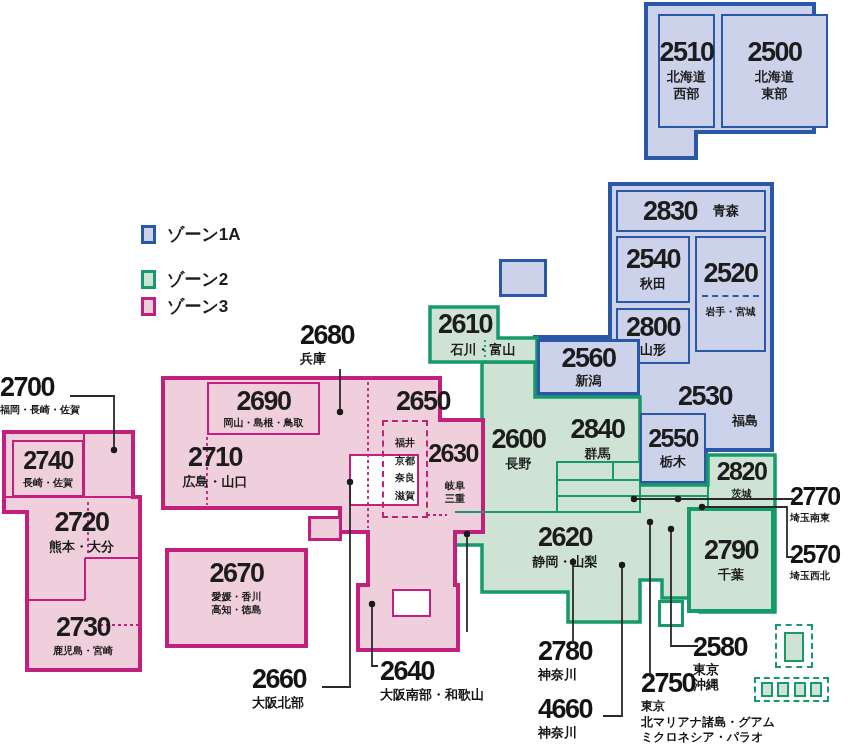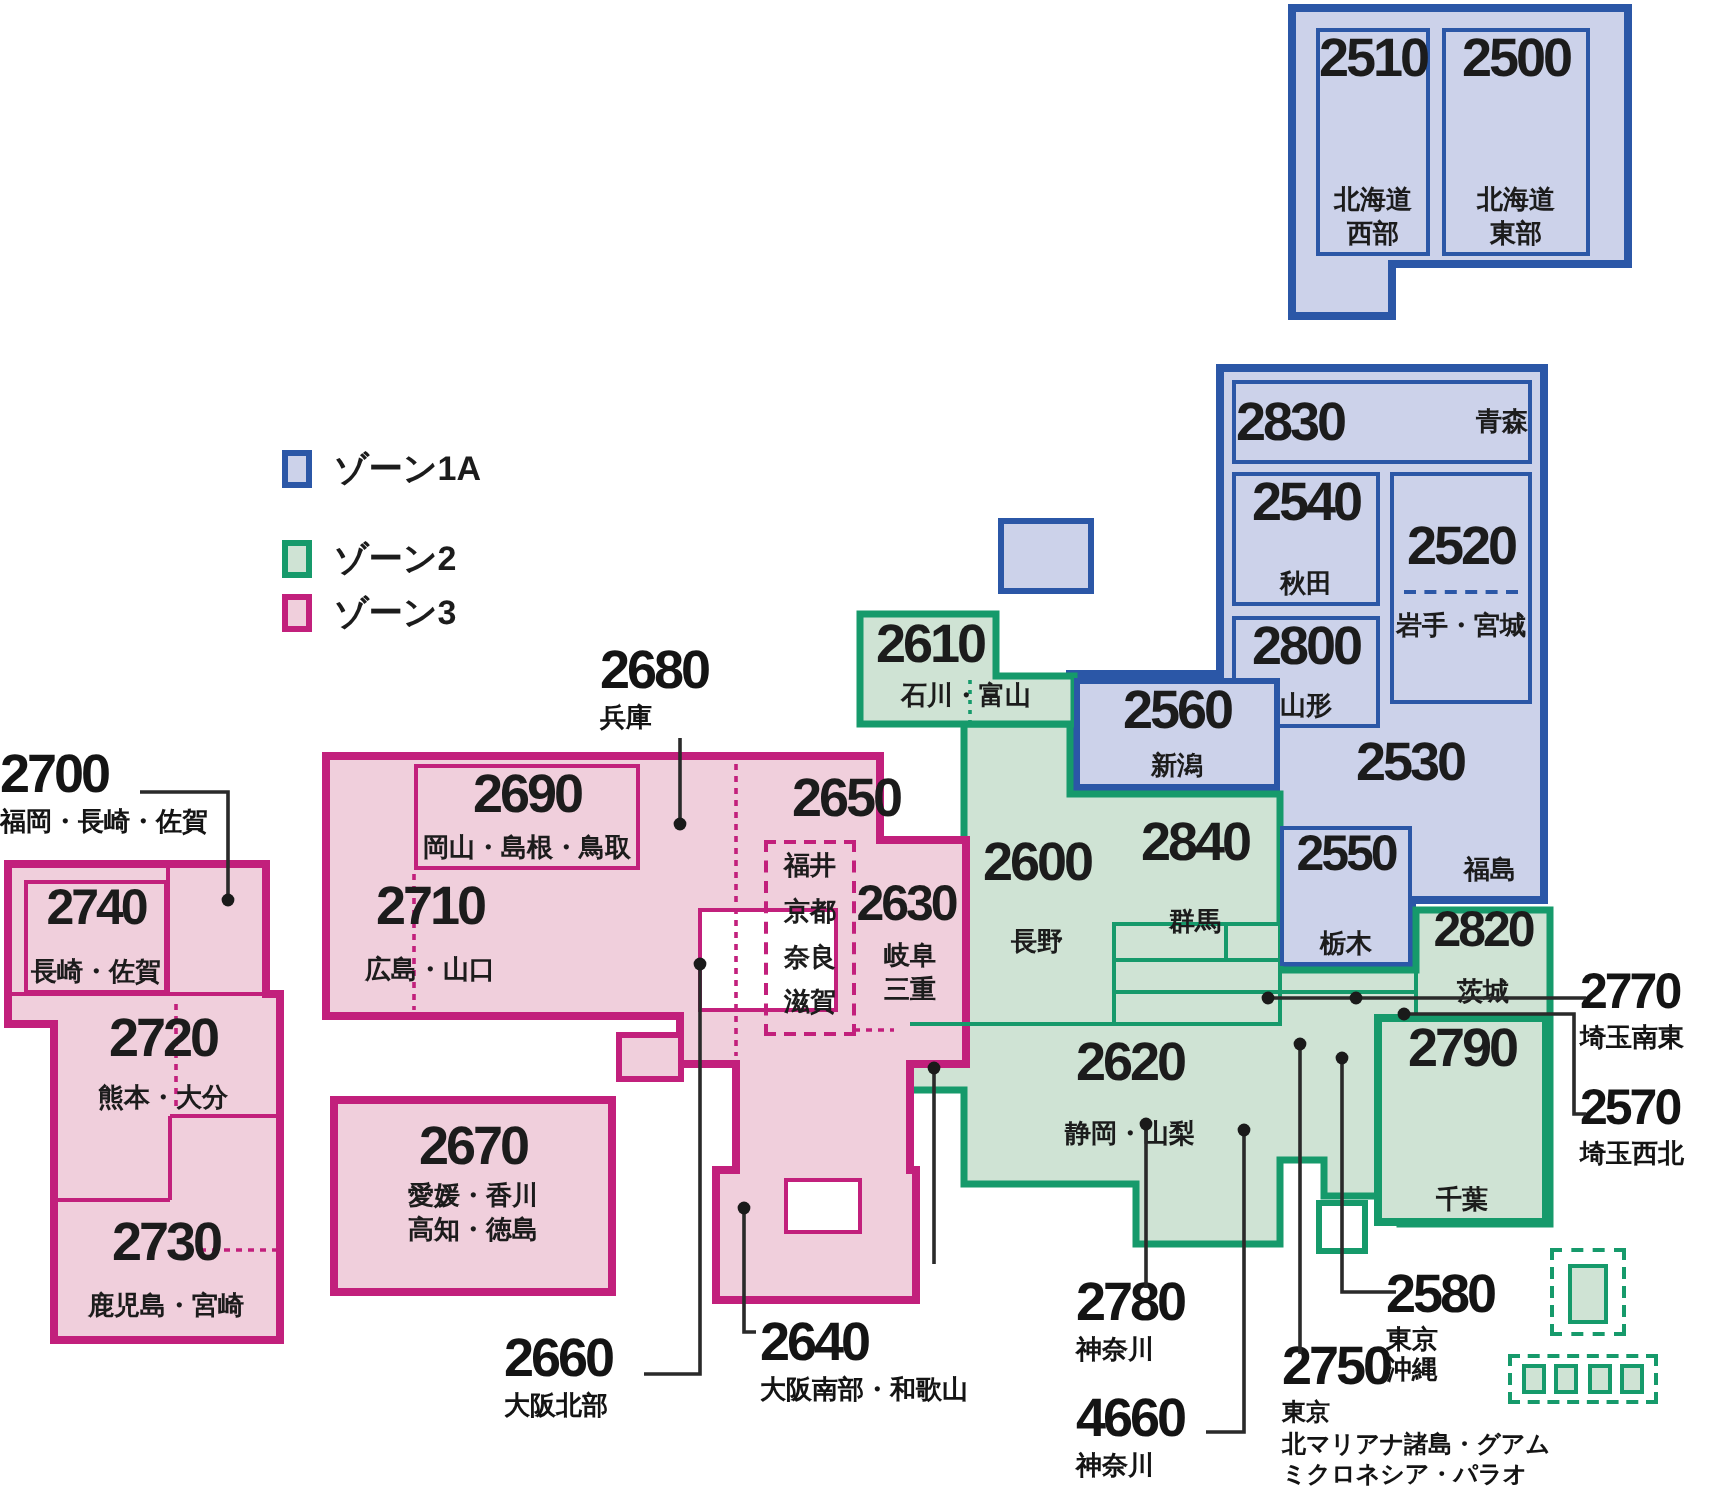--- a/index.html
+++ b/index.html
@@ -1,25 +1,25 @@
 <!DOCTYPE html>
 <html><head>
 <meta charset="utf-8">
 <style>
   html,body{margin:0;padding:0;background:#ffffff;}
   #stage{position:relative;width:858px;height:749px;background:#fff;overflow:hidden;
          font-family:"Liberation Sans","DejaVu Sans",sans-serif;color:#1c1c1c;}
   svg{position:absolute;left:0;top:0;}
-  .cell{position:absolute;display:flex;flex-direction:column;align-items:center;justify-content:space-between;
+  .cell{position:absolute;display:flex;flex-direction:column;align-items:center;justify-content:center;
         text-align:center;box-sizing:border-box;}
   .row{flex-direction:row;align-items:center;}
   .code{font-weight:800;font-size:27px;letter-spacing:-1.5px;line-height:1;white-space:nowrap;}
   .code-sm{font-size:25px;}
   .name{font-weight:700;font-size:13px;line-height:1.3;white-space:pre-line;margin-top:3px;}
-  .name-xs{font-size:13px;}
+  .name-xs{font-size:10px;}
   .z1{background:#ccd2ea;} .z2{background:#cfe3d4;} .z3{background:#f0cfdc;}
   .b1{border:2.5px solid #2b57a7;} .b2{border:2.5px solid #169a6b;} .b3{border:2.5px solid #c2207c;}
   .thick{border-width:4px;}
   .callout{position:absolute;color:#141414;}
   .callout .name{margin-top:2px;}
   .left{text-align:left;align-items:flex-start;}
   .dashsep1{width:86%;border-top:2px dashed #2b57a7;margin:8px 0 6px 0;}
   .legend-row{position:absolute;display:flex;align-items:center;gap:11px;}
   .legend-swatch{width:15px;height:19px;box-sizing:border-box;}
   .legend-label{font-weight:700;font-size:17px;}
@@ -78,21 +78,21 @@
   <div class="legend-row" style="left:141px;top:295px;">
     <span class="legend-swatch z3 b3" style="border-width:3px;"></span>
     <span class="legend-label">ゾーン3</span>
   </div>
 
   <div class="cell z1 b1" style="left:658px;top:14px;width:57px;height:114px;">
     <div class="code">2510</div>
     <div class="name">北海道
 西部</div>
   </div>
-  <div class="cell z1 b1" style="left:721px;top:14px;width:74px;height:114px;">
+  <div class="cell z1 b1" style="left:721px;top:14px;width:107px;height:114px;">
     <div class="code">2500</div>
     <div class="name">北海道
 東部</div>
   </div>
 
   <div class="cell row z1 b1" style="left:616px;top:190px;width:150px;height:42px;gap:16px;">
     <div class="code">2830</div>
     <div class="name" style="margin-top:0;">青森</div>
   </div>
   <div class="cell z1 b1" style="left:616px;top:236px;width:74px;height:67px;">

